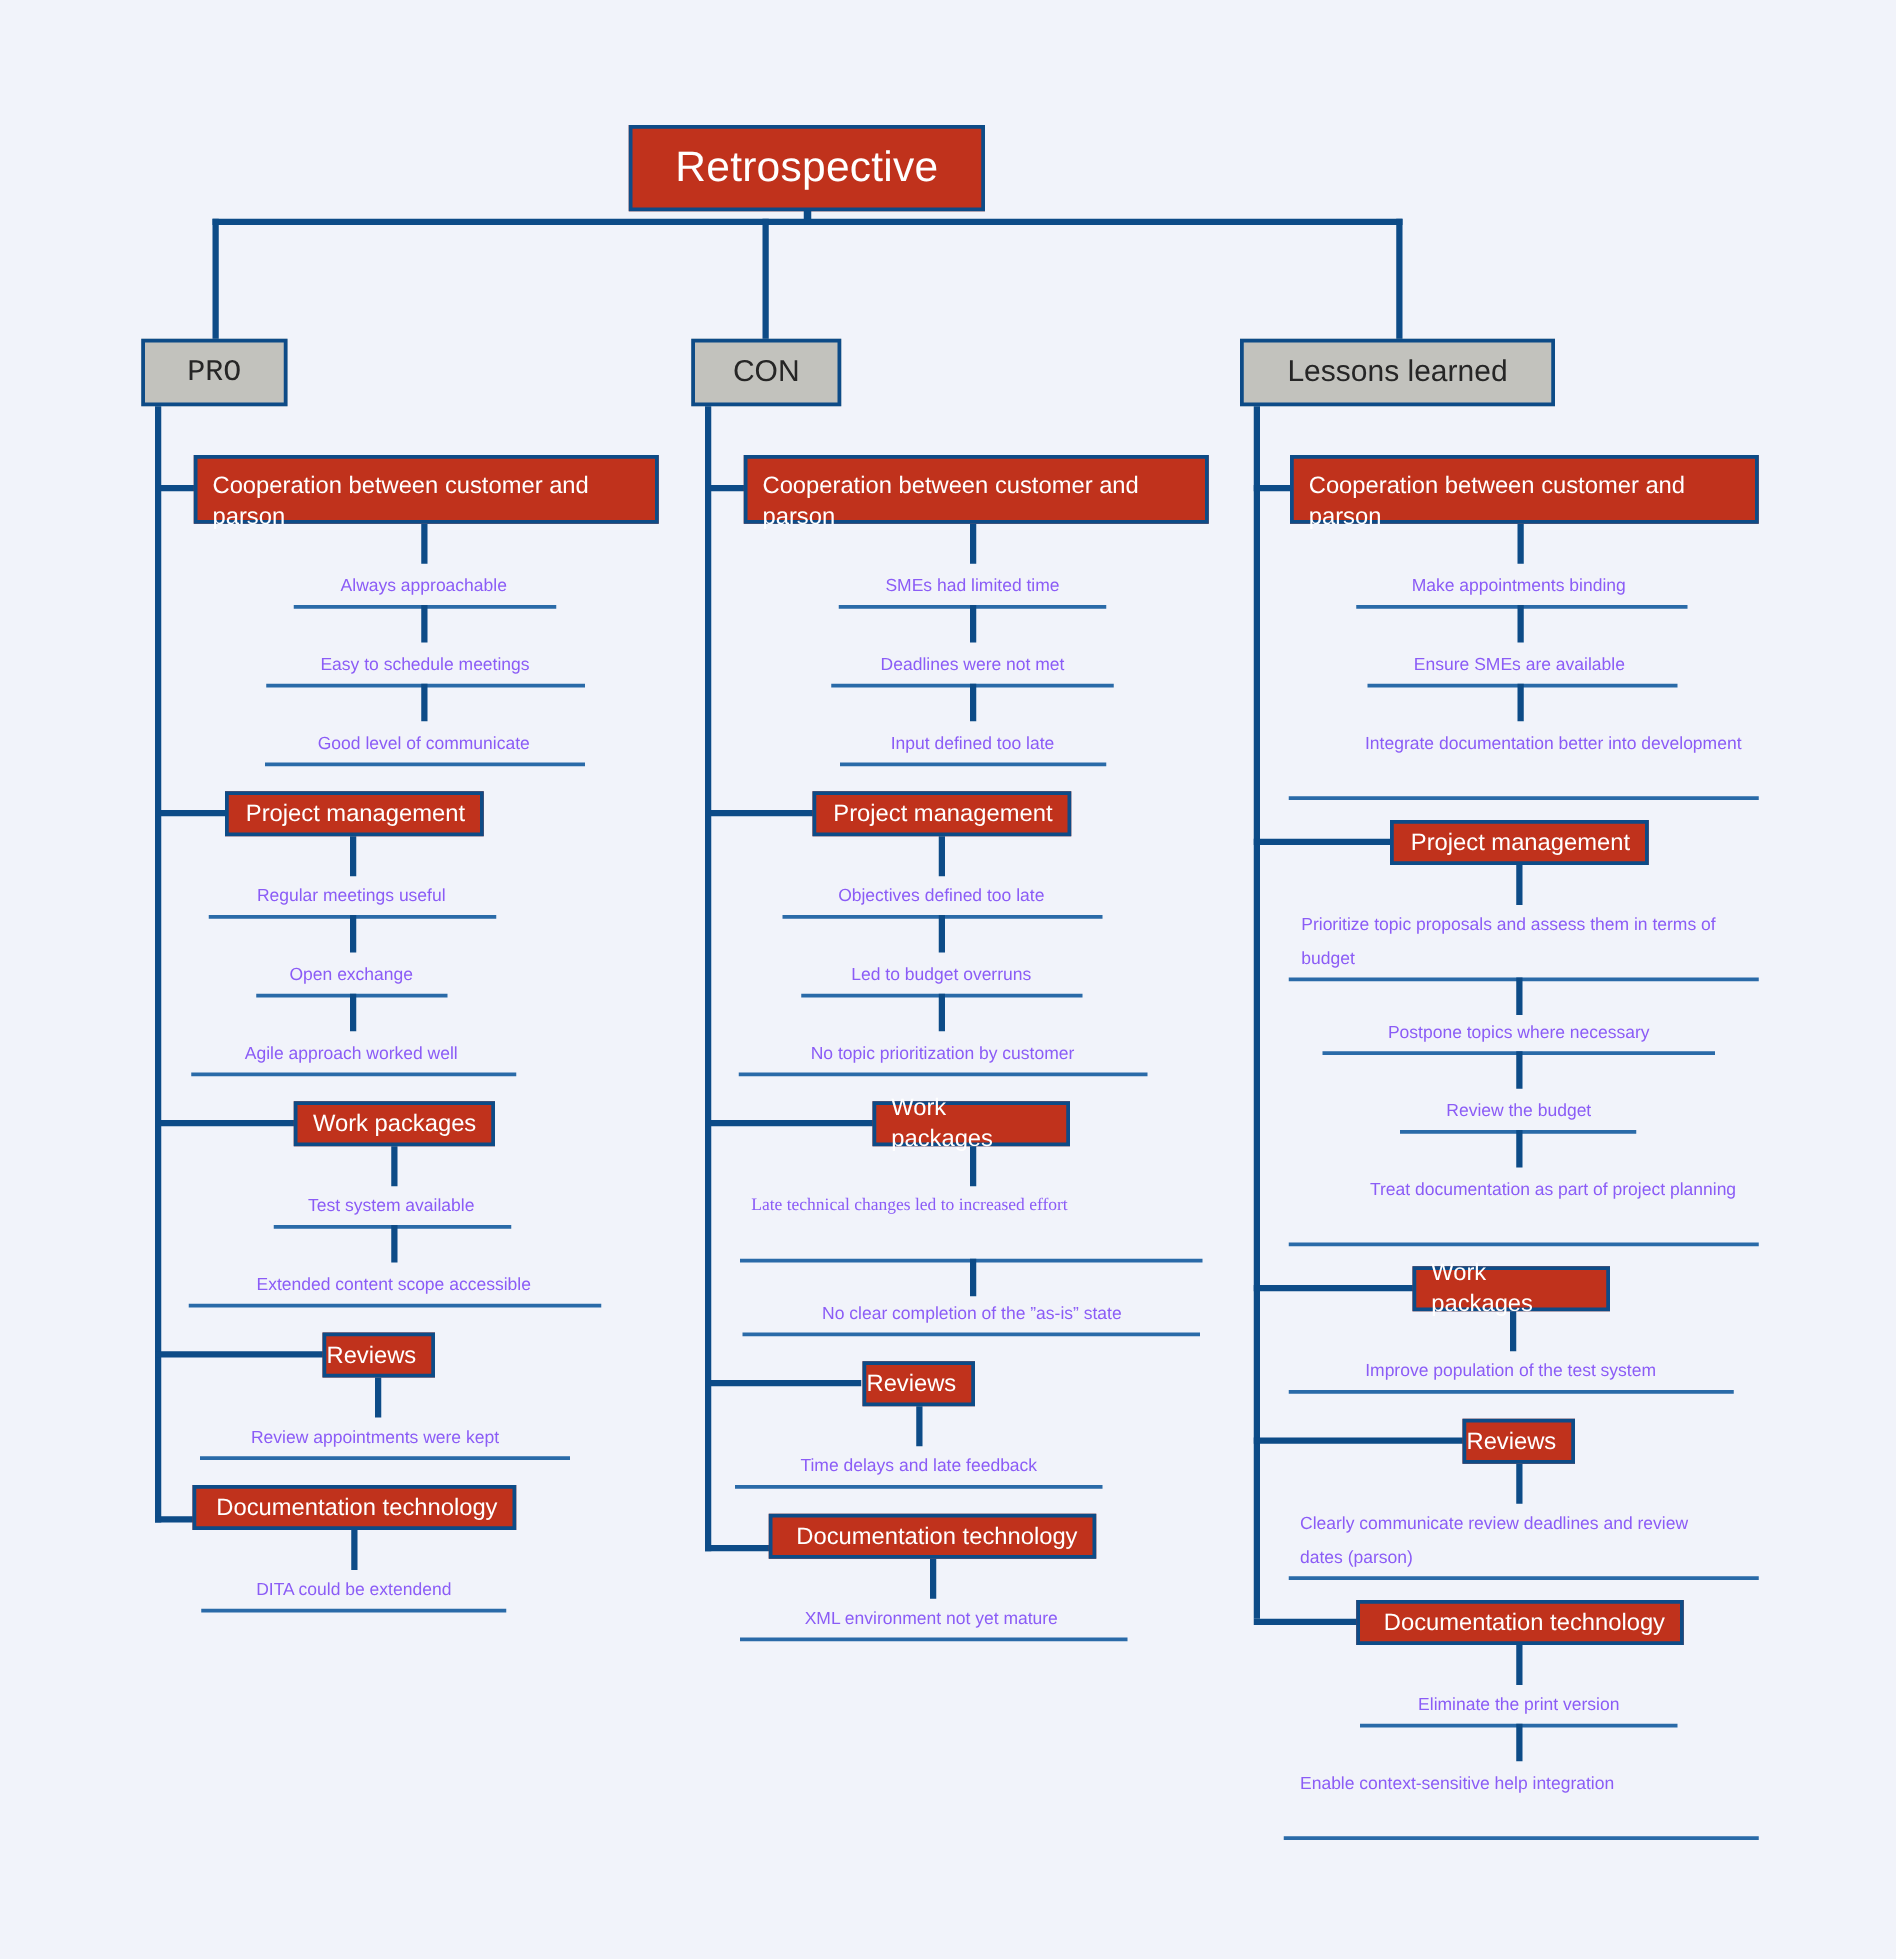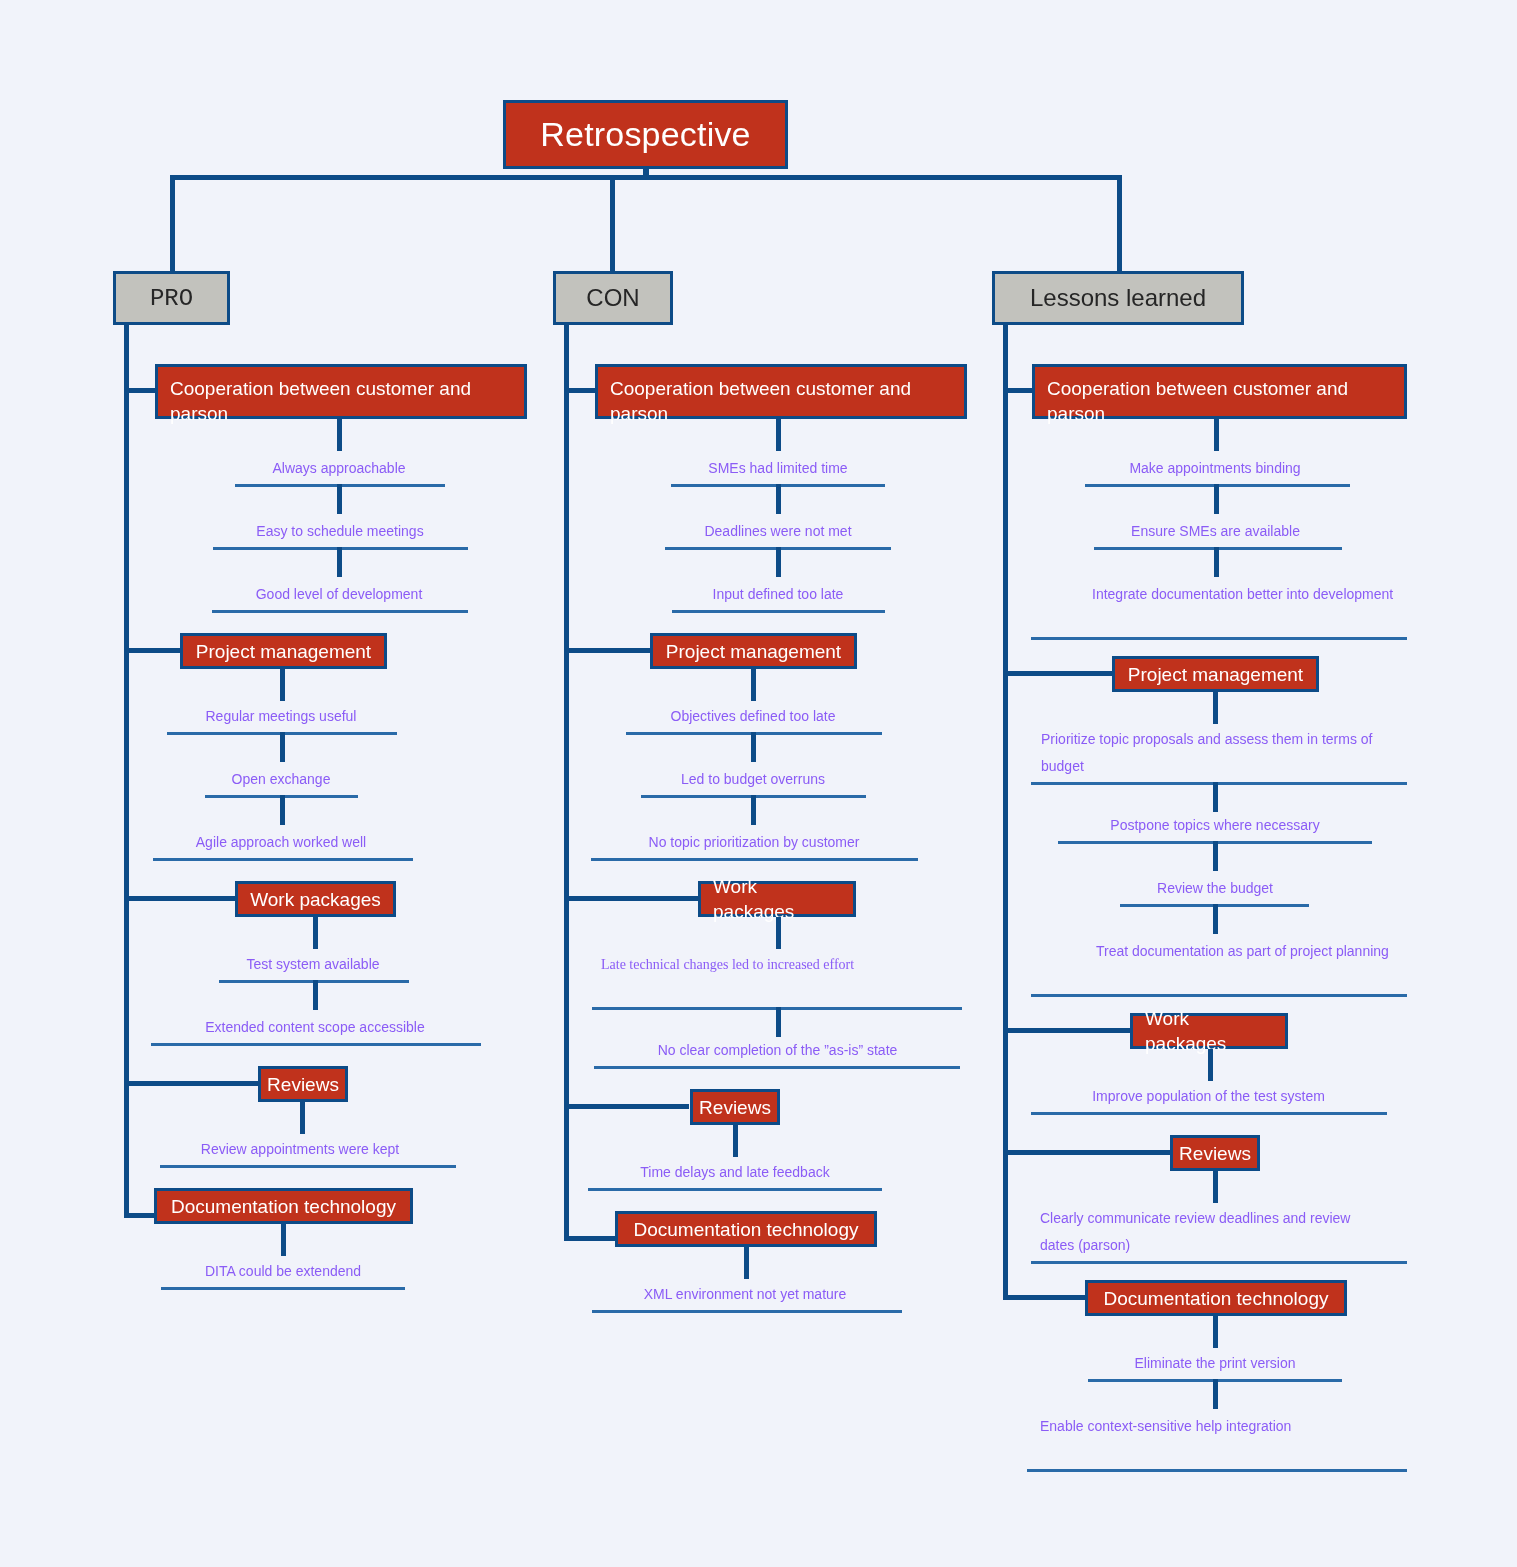--- a/index.html
+++ b/index.html
@@ -67,21 +67,21 @@
     justify-content: center;
     font-size: 24px;
   }
 
   .topic-node {
     background: #c0321c;
     color: #ffffff;
     font-size: 19px;
     line-height: 25px;
     padding: 7px 12px;
-    justify-content: center;
+    justify-content: flex-end;
   }
   .topic-node.wide { align-items: flex-start; padding-top: 9px; }
 
   
   .leaf {
     position: absolute;
     color: #8b5cf6;
     font-size: 14px;
     line-height: 27px;
     box-sizing: border-box;
@@ -124,21 +124,21 @@
   <div class="node topic-node wide" style="left:155px; top:364px; width:372px; height:55px;">
     <span>Cooperation between customer and parson</span>
   </div>
   <div class="line vline" style="left:337px; top:419px; height:32px;"></div>
   <div class="leaf center" style="left:205px; top:455px; width:268px;">Always approachable</div>
   <div class="leaf-rule" style="left:235px; top:484px; width:210px;"></div>
   <div class="leaf-tick" style="left:337px; top:484px; height:30px;"></div>
   <div class="leaf center" style="left:190px; top:518px; width:300px;">Easy to schedule meetings</div>
   <div class="leaf-rule" style="left:213px; top:547px; width:255px;"></div>
   <div class="leaf-tick" style="left:337px; top:547px; height:30px;"></div>
-  <div class="leaf center" style="left:188px; top:581px; width:302px;">Good level of development</div>
+  <div class="leaf center" style="left:188px; top:581px; width:302px;">Good level of communicate</div>
   <div class="leaf-rule" style="left:212px; top:610px; width:256px;"></div>
 
   <div class="node topic-node" style="left:180px; top:633px; width:207px; height:36px;">
     <span>Project management</span>
   </div>
   <div class="line vline" style="left:280px; top:669px; height:32px;"></div>
   <div class="leaf center" style="left:150px; top:703px; width:262px;">Regular meetings useful</div>
   <div class="leaf-rule" style="left:167px; top:732px; width:230px;"></div>
   <div class="leaf-tick" style="left:280px; top:732px; height:30px;"></div>
   <div class="leaf center" style="left:164px; top:766px; width:234px;">Open exchange</div>

